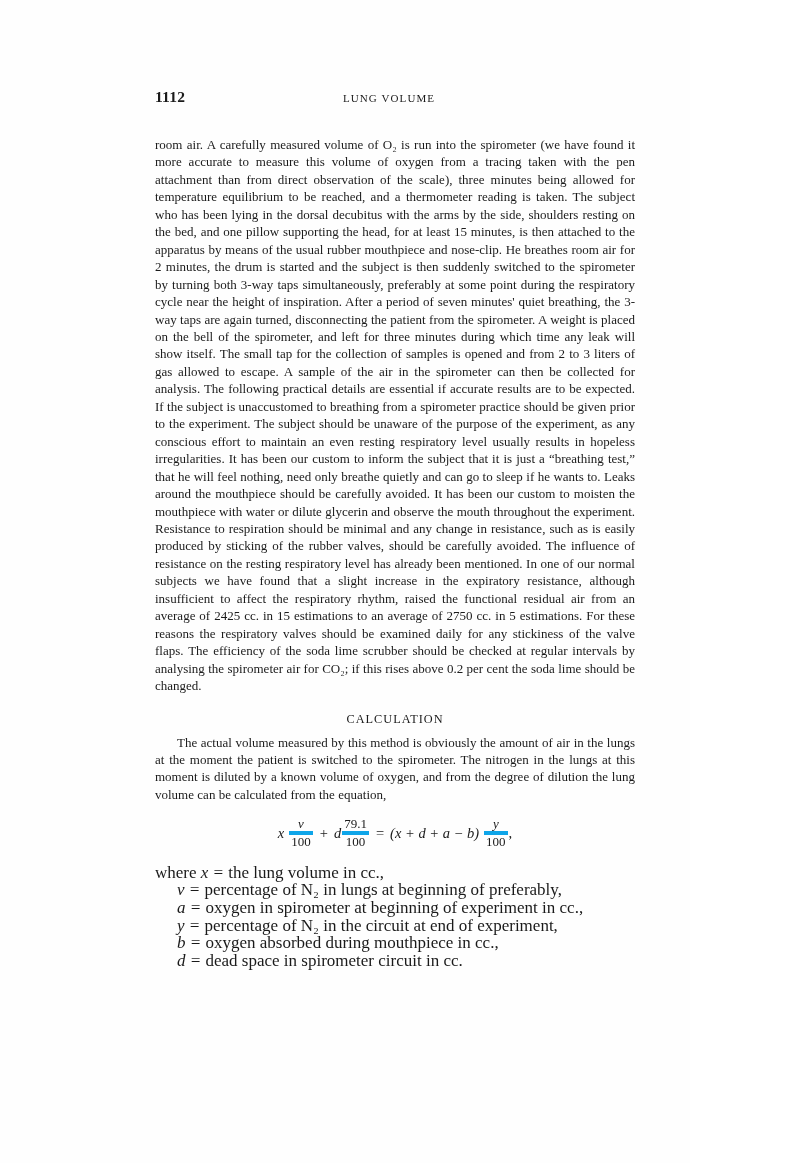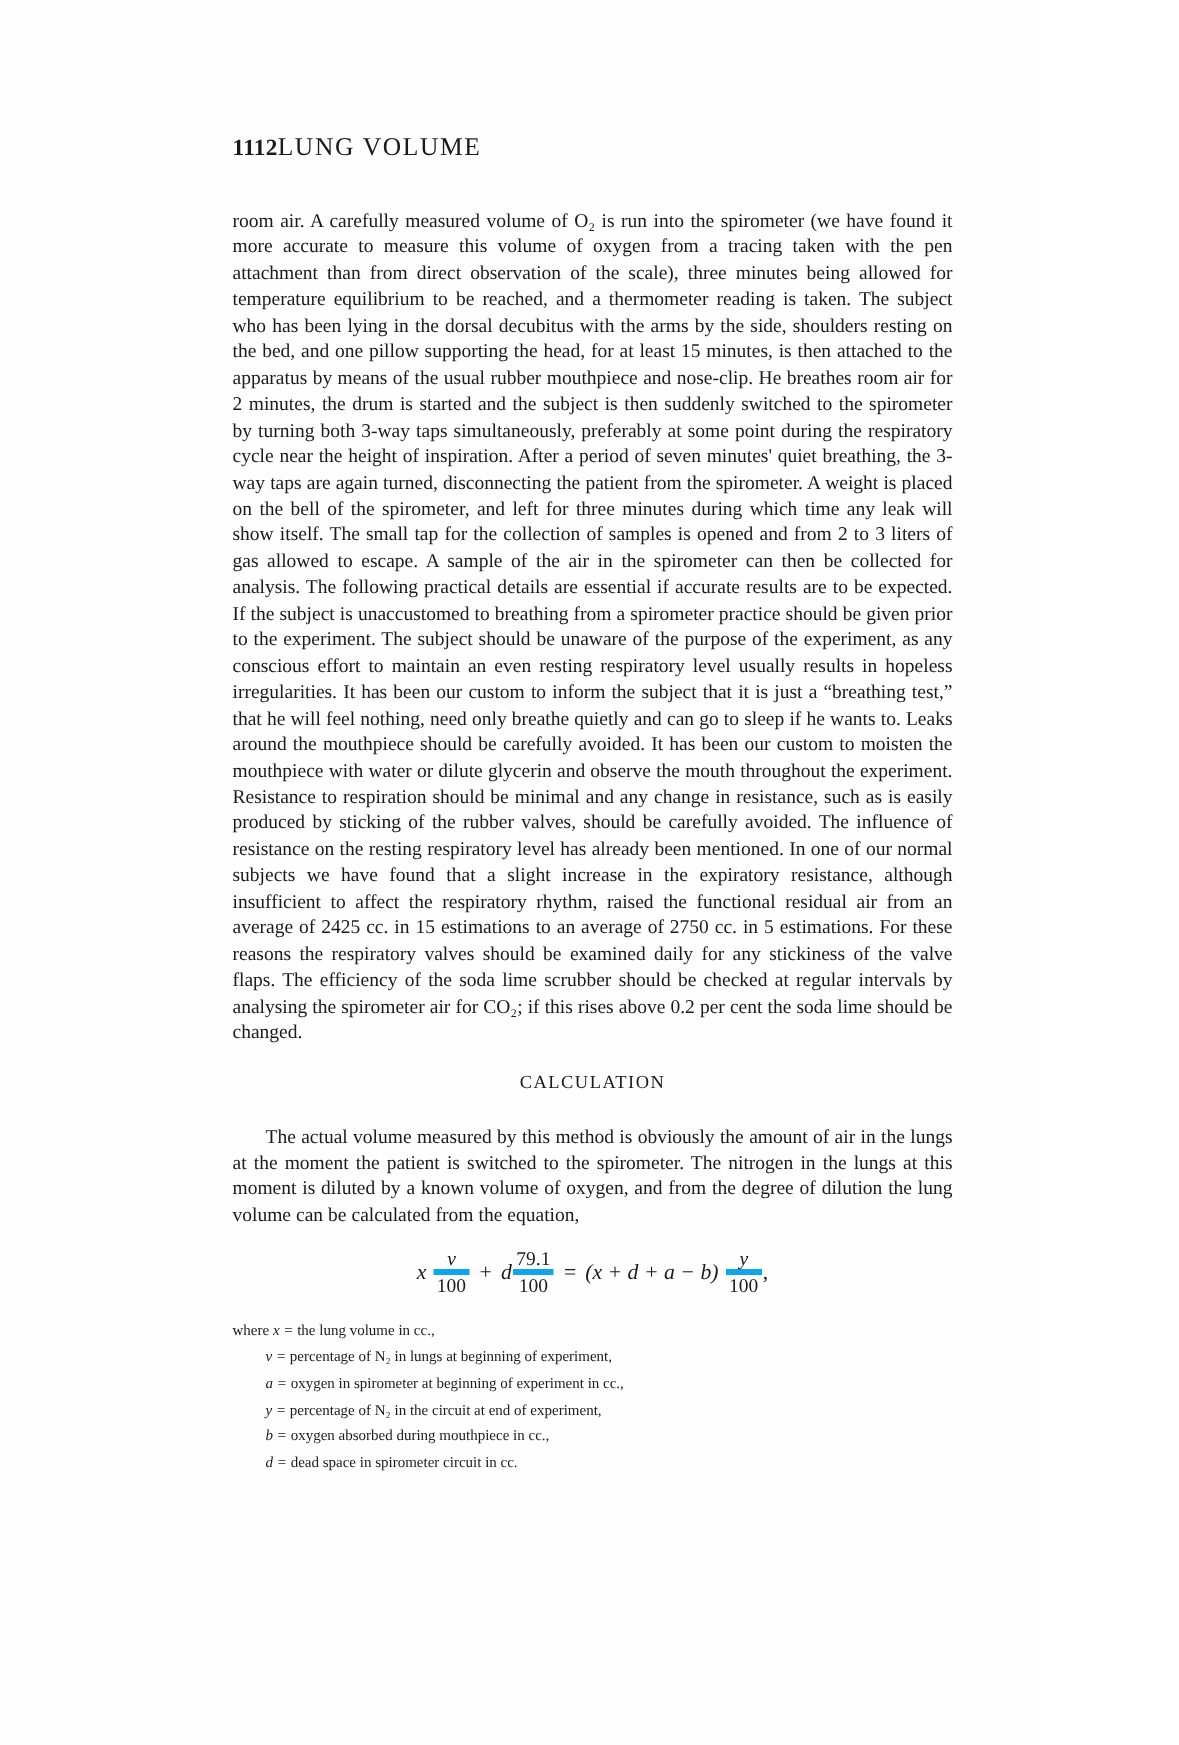--- a/index.html
+++ b/index.html
@@ -34,21 +34,22 @@
     margin-bottom: 30px;
   }
   .folio {
     font-size: 15.5px;
     font-weight: bold;
     letter-spacing: 0.2px;
     font-family: "Liberation Serif", serif;
   }
   .running-head {
     flex: 1;
-    font-size: 17px;
+    text-align: center;
+    font-size: 11px;
     letter-spacing: 1.1px;
     font-weight: normal;
     padding-right: 42px;
   }
   p.body {
     font-size: 13px;
     line-height: 17.45px;
     text-align: justify;
     text-justify: inter-word;
     margin: 0;
@@ -56,21 +57,21 @@
     word-spacing: 0.1px;
   }
   p.body.indent {
     text-indent: 22px;
   }
   .section-head {
     text-align: center;
     font-size: 12.3px;
     letter-spacing: 1.0px;
     margin-top: 17px;
-    margin-bottom: 20px;
+    margin-bottom: 7px;
   }
   .equation {
     text-align: center;
     font-size: 14.5px;
     margin: 14px 0 12px 0;
     font-family: "Liberation Serif", serif;
   }
   .it { font-style: italic; }
   .frac {
     display: inline-block;
@@ -86,21 +87,21 @@
   }
   .frac .den {
     display: block;
     font-size: 13px;
     line-height: 1.15;
     border-top: 4px solid #0ea5e9;
     padding: 0 2px;
   }
   .where-block {
     margin-top: 14px;
-    font-size: 10px;
+    font-size: 17px;
     line-height: 17.6px;
   }
   .where-line {
     padding-left: 0;
     white-space: nowrap;
   }
   .where-line.hang {
     padding-left: 22px;
   }
 </style>
@@ -120,21 +121,21 @@
     <div class="section-head">CALCULATION</div>
 
     <p class="body indent">The actual volume measured by this method is obviously the amount of air in the lungs at the moment the patient is switched to the spirometer.  The nitrogen in the lungs at this moment is diluted by a known volume of oxygen, and from the degree of dilution the lung volume can be calculated from the equation,</p>
 
     <div class="equation">
       <span class="it">x</span><span style="display:inline-block;width:4px"></span><span class="frac"><span class="num it">v</span><span class="den">100</span></span><span style="display:inline-block;width:6px"></span><span>+</span><span style="display:inline-block;width:6px"></span><span class="it">d</span><span class="frac"><span class="num">79.1</span><span class="den">100</span></span><span style="display:inline-block;width:6px"></span><span>=</span><span style="display:inline-block;width:6px"></span><span class="it">(x + d + a − b)</span><span style="display:inline-block;width:4px"></span><span class="frac"><span class="num it">y</span><span class="den">100</span></span><span>,</span>
     </div>
 
     <div class="where-block">
       <div class="where-line it"><span style="font-style: normal;">where</span><span> x = <span style="font-style:normal">the lung volume in cc.,</span></span></div>
-      <div class="where-line hang it">v = <span style="font-style:normal">percentage of N₂ in lungs at beginning of experiment,</span></div>
+      <div class="where-line hang it">v = <span style="font-style:normal">percentage of N₂ in lungs at beginning of preferably,</span></div>
       <div class="where-line hang it">a = <span style="font-style:normal">oxygen in spirometer at beginning of experiment in cc.,</span></div>
       <div class="where-line hang it">y = <span style="font-style:normal">percentage of N₂ in the circuit at end of experiment,</span></div>
       <div class="where-line hang it">b = <span style="font-style:normal">oxygen absorbed during mouthpiece in cc.,</span></div>
       <div class="where-line hang it">d = <span style="font-style:normal">dead space in spirometer circuit in cc.</span></div>
     </div>
 
   </div>
 </div>
 
 </body></html>

